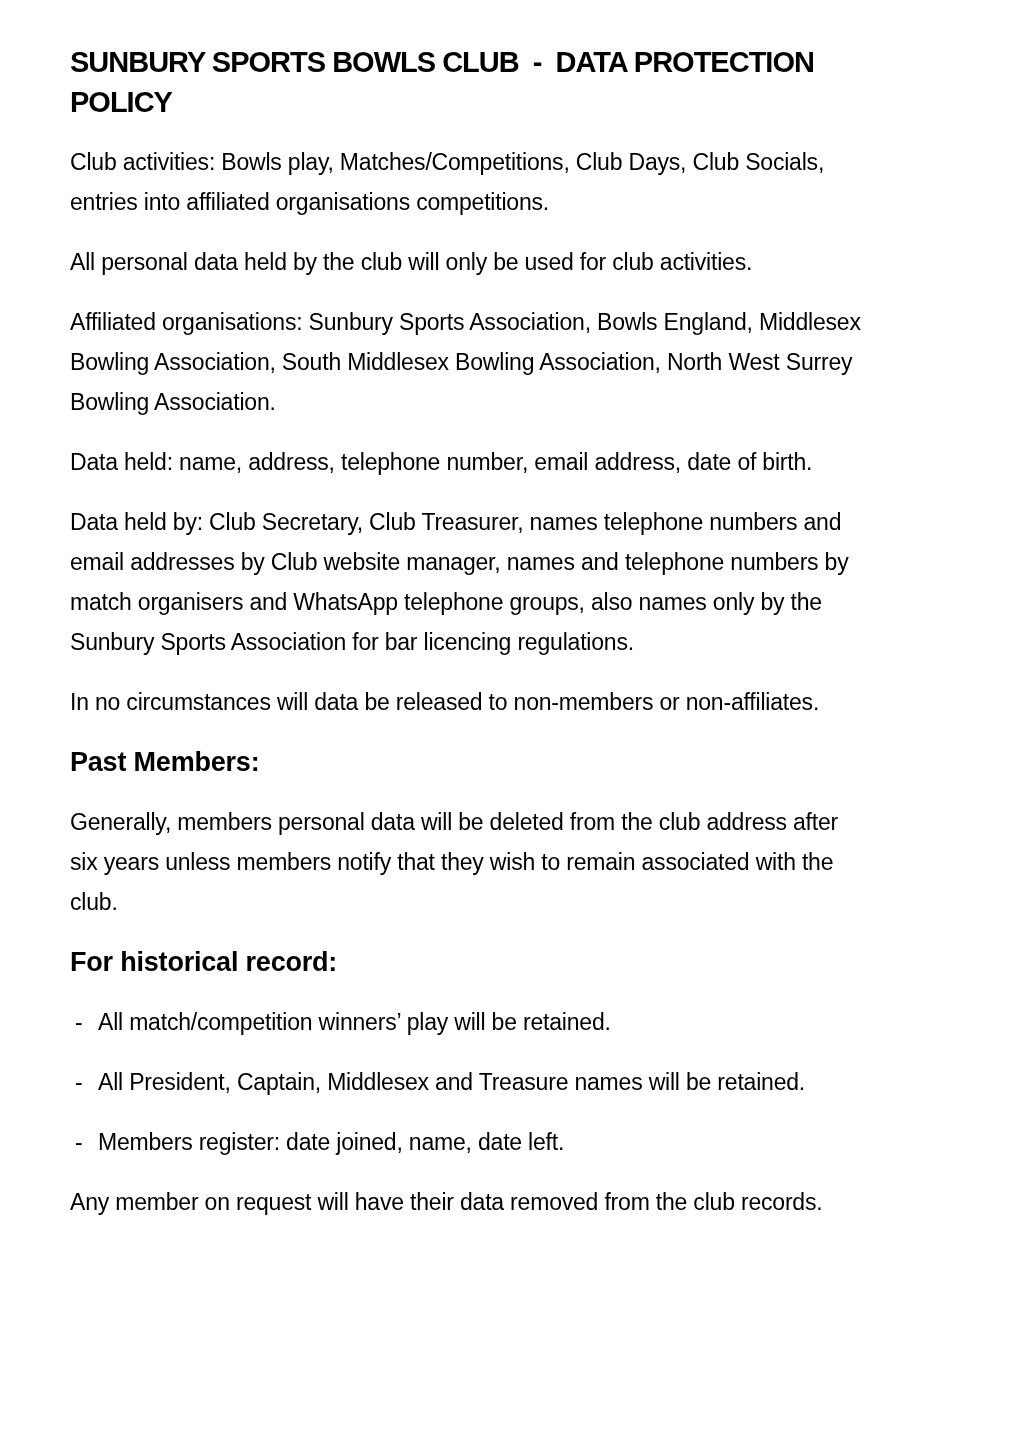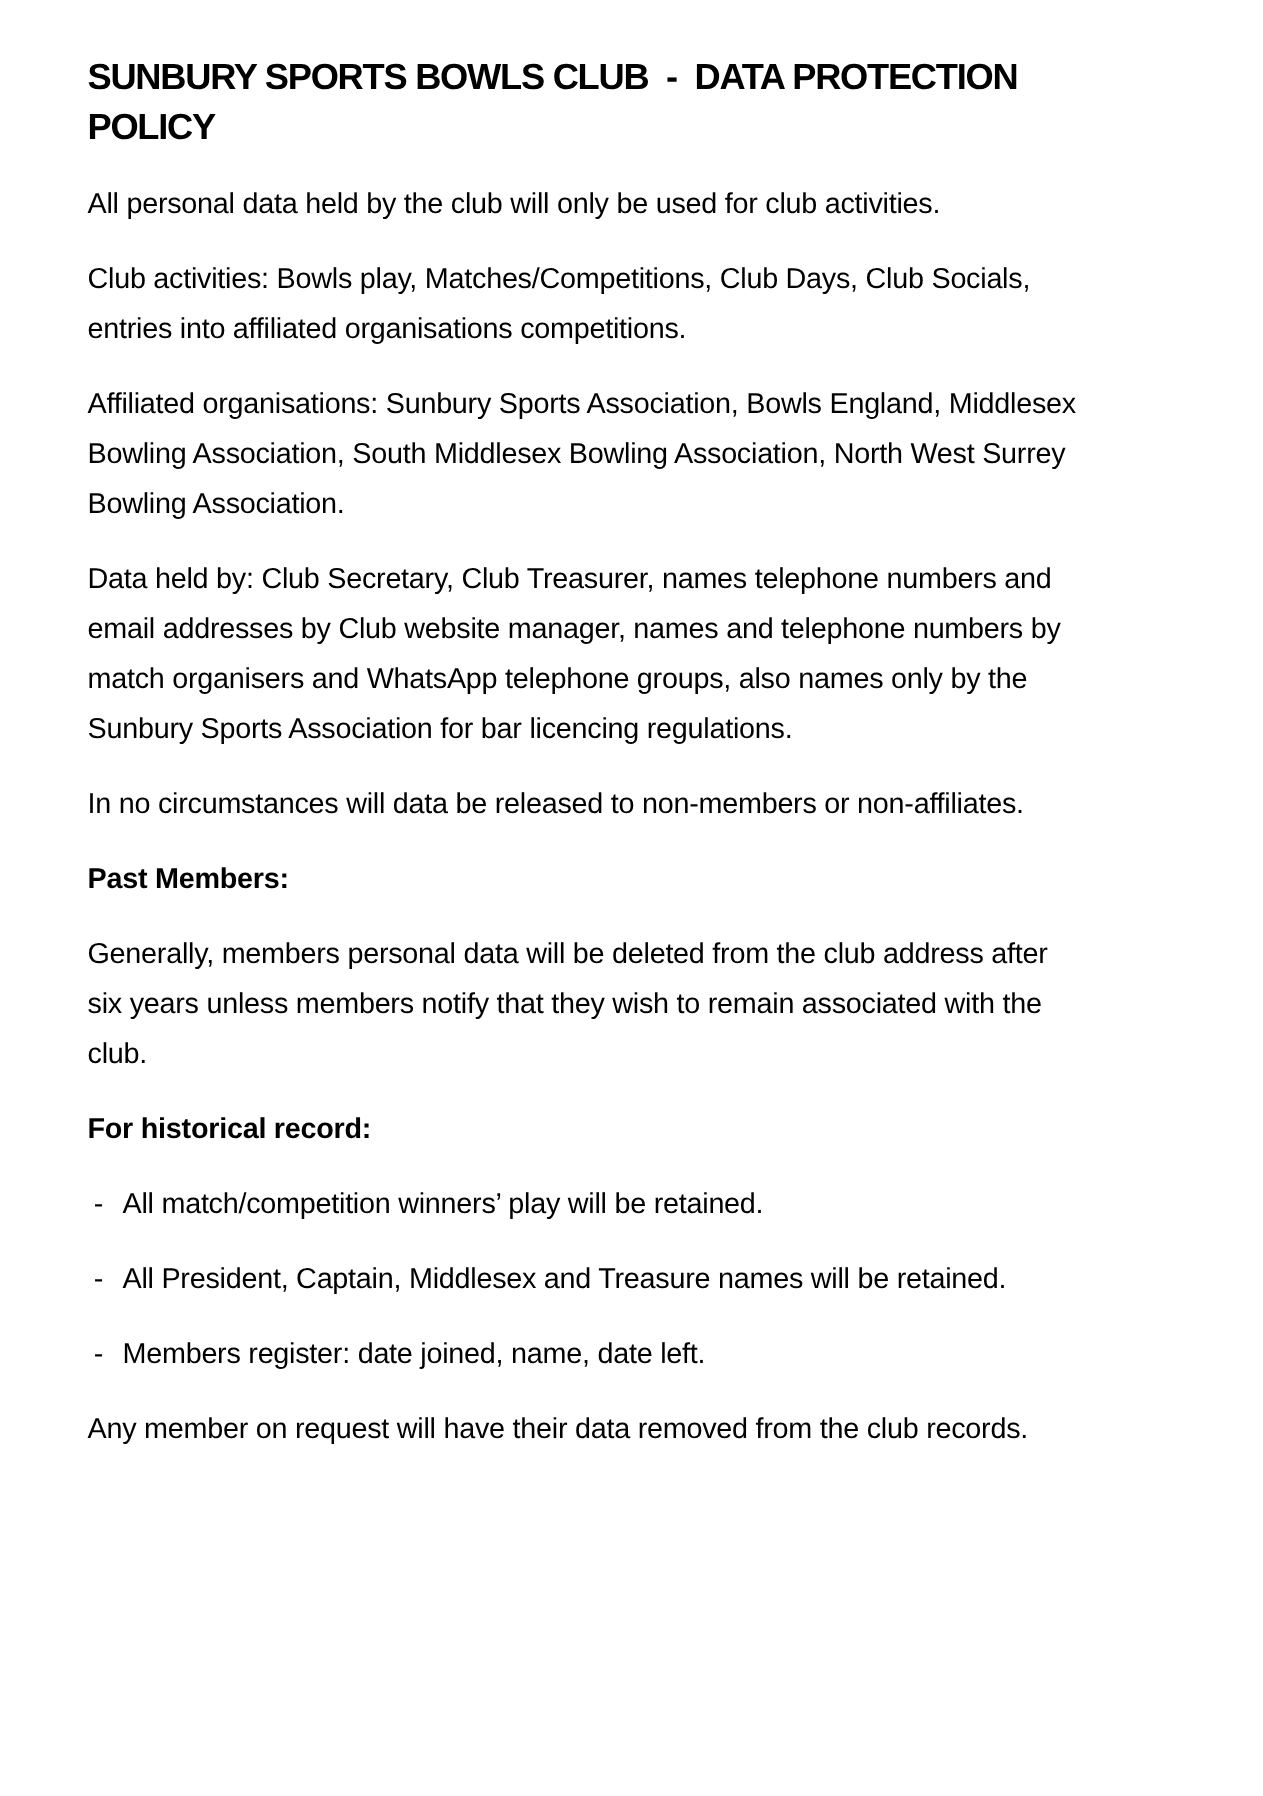--- a/index.html
+++ b/index.html
@@ -27,21 +27,21 @@
     margin: 0 0 20px 0;
     white-space: pre-wrap;
   }
   .para {
     font-size: 23px;
     letter-spacing: -0.2px;
     line-height: 40px;
     margin: 0 0 20px 0;
   }
   .subheading {
-    font-size: 23px;
+    font-size: 27px;
     font-weight: bold;
     letter-spacing: -0.2px;
     line-height: 40px;
     margin: 0 0 20px 0;
   }
   .bullet {
     display: flex;
     font-size: 23px;
     letter-spacing: -0.2px;
     line-height: 40px;
@@ -59,26 +59,27 @@
     margin-top: 58px;
   }
 </style>
 </head>
 <body>
 
 <div class="page">
 
   <h1 class="doc-title">SUNBURY SPORTS BOWLS CLUB  -  DATA PROTECTION POLICY</h1>
 
+  <p class="para">Club activities: Bowls play, Matches/Competitions, Club Days, Club Socials, entries into affiliated organisations competitions.</p>
+
   <p class="para">All personal data held by the club will only be used for club activities.</p>
-
-  <p class="para">Club activities: Bowls play, Matches/Competitions, Club Days, Club Socials, entries into affiliated organisations competitions.</p>
 
   <p class="para">Affiliated organisations: Sunbury Sports Association, Bowls England, Middlesex Bowling Association, South Middlesex Bowling Association, North West Surrey Bowling Association.</p>
 
+  <p class="para">Data held: name, address, telephone number, email address, date of birth.</p>
 
   <p class="para">Data held by: Club Secretary, Club Treasurer, names telephone numbers and email addresses by Club website manager, names and telephone numbers by match organisers and WhatsApp telephone groups, also names only by the Sunbury Sports Association for bar licencing regulations.</p>
 
   <p class="para">In no circumstances will data be released to non-members or non-affiliates.</p>
 
   <h2 class="subheading">Past Members:</h2>
 
   <p class="para">Generally, members personal data will be deleted from the club address after six years unless members notify that they wish to remain associated with the club.</p>
 
   <h2 class="subheading">For historical record:</h2>

